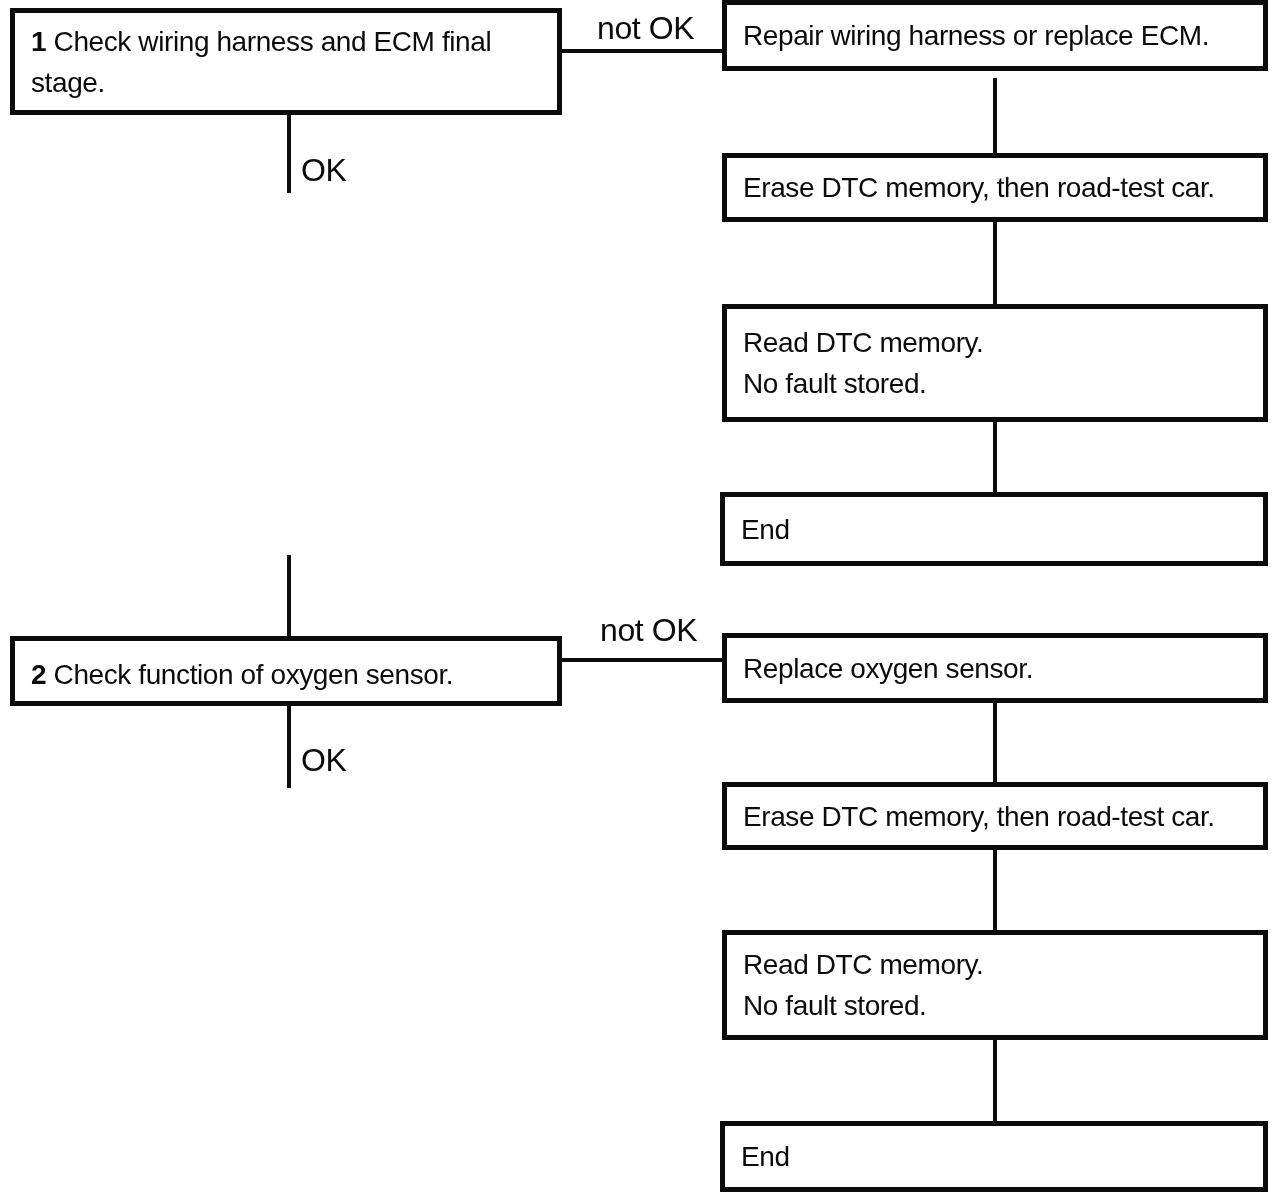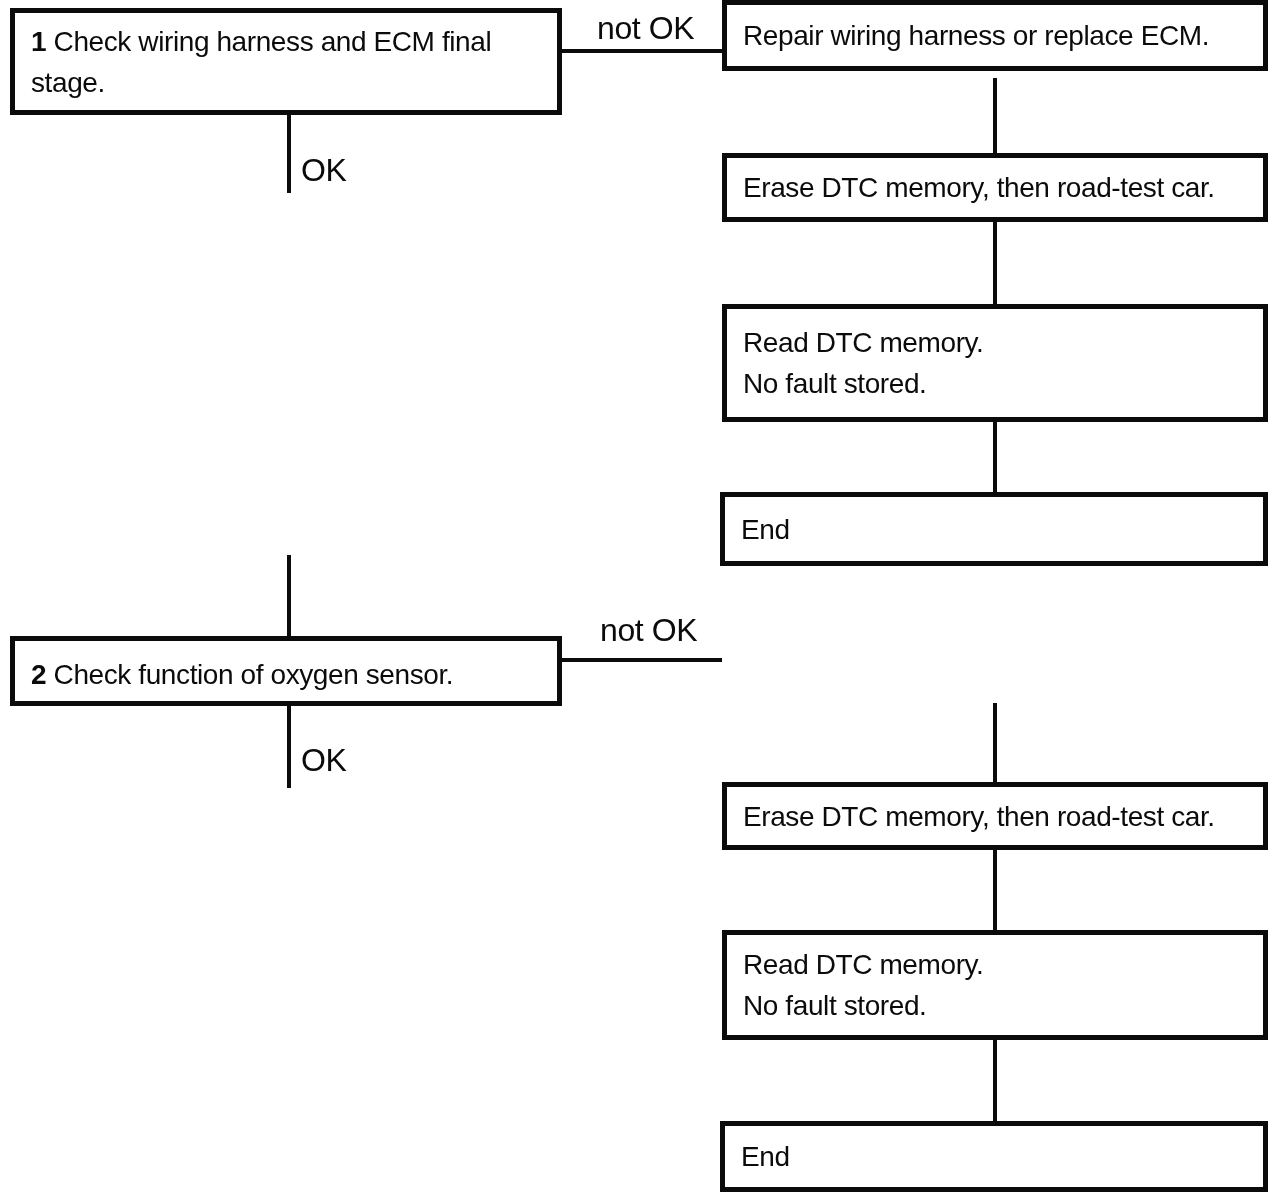--- a/index.html
+++ b/index.html
@@ -129,20 +129,23 @@
   <div class="box" id="step2-box">
     <div class="inner">
       <span class="num">2</span>
       <span>Check function of oxygen sensor.</span>
     </div>
   </div>
 
   <div class="lbl" id="not-ok-label-2">not OK</div>
   <div class="hline" id="notok-line-2"></div>
 
+  <div class="box" id="b2-action">
+    <span>Replace oxygen sensor.</span>
+  </div>
 
   <div class="vline" id="c4"></div>
 
   <div class="box" id="b2-erase">
     <span>Erase DTC memory, then road-test car.</span>
   </div>
 
   <div class="vline" id="c5"></div>
 
   <div class="box" id="b2-read">

